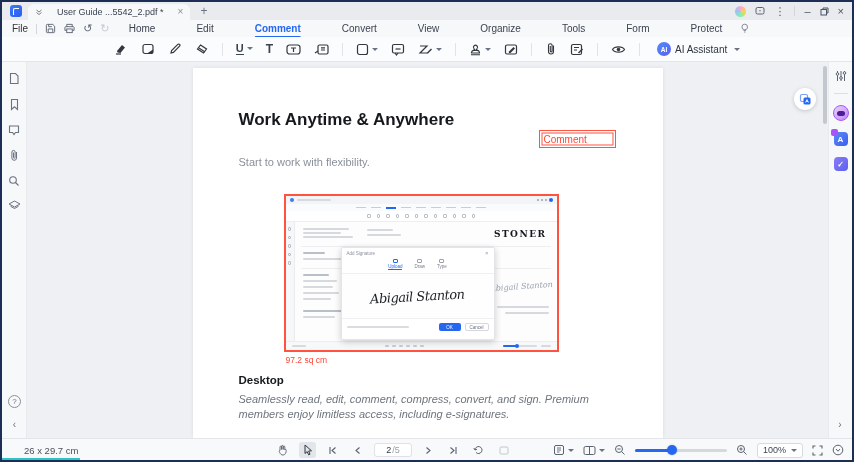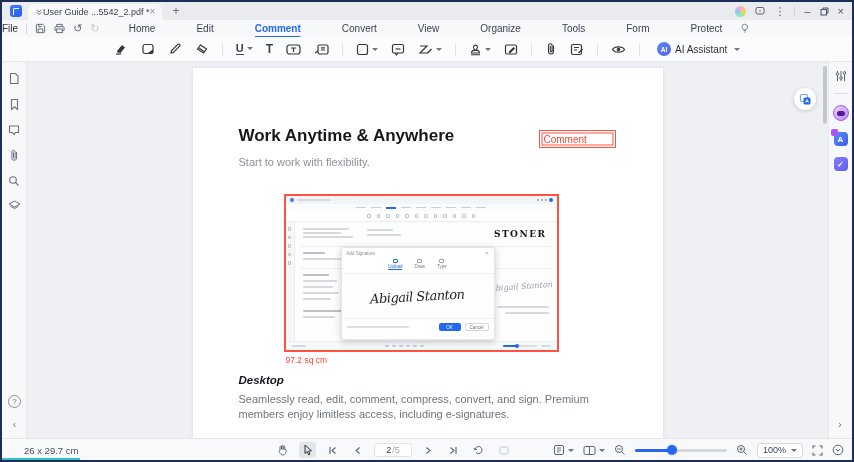--- a/index.html
+++ b/index.html
@@ -10,32 +10,32 @@
     border:2px solid #1c2e55; background:#f4f5f7; overflow:hidden;
   }
   .ico { display:inline-flex; align-items:center; justify-content:center; }
   .ico svg { display:block; }
   .caret { width:0; height:0; border-left:3px solid transparent; border-right:3px solid transparent; border-top:3.5px solid #6b7280; margin-left:3px; }
 
   
   .titlebar { position:absolute; left:0; top:0; width:850px; height:18px; background:#e9ebef; display:flex; align-items:center; }
   .app-logo { width:12px; height:12px; border-radius:3px; background:linear-gradient(135deg,#3b7bf6,#2a5df0); margin:0 6px 0 8px; position:relative; }
   .app-logo::after { content:""; position:absolute; left:3px; top:2.5px; width:5px; height:6.5px; border:1.5px solid #fff; border-right:none; border-bottom:none; border-radius:2px 0 0 0; }
-  .tab { height:16px; margin-top:2px; background:#f7f8fa; border-radius:6px 6px 0 0; display:flex; align-items:center; padding:0 7px; gap:0; }
+  .tab { height:16px; margin-top:2px; background:#f7f8fa; border-radius:6px 6px 0 0; display:flex; align-items:center; padding:0 7px; gap:14px; }
   .tab-title { font-size:9px; color:#3c4350; white-space:nowrap; }
   .tab-close { font-size:10px; color:#8a8f99; line-height:1; cursor:default; }
   .new-tab { font-size:12px; color:#6b7280; margin-left:10px; }
   .tb-right { margin-left:auto; display:flex; align-items:center; gap:9px; padding-right:8px; }
   .avatar { width:11px; height:11px; border-radius:50%; background:conic-gradient(#f9a8d4,#fcd34d,#86efac,#93c5fd,#f9a8d4); }
   .winbtn { font-size:11px; color:#4b5563; line-height:1; }
   .tb-sep { width:1px; height:10px; background:#d3d7dd; }
 
   
   .menurow { position:absolute; left:0; top:18px; width:850px; height:17px; background:#f7f8fa; display:flex; align-items:center; }
-  .file-cluster { display:flex; align-items:center; gap:8px; padding-left:0; }
+  .file-cluster { display:flex; align-items:center; gap:8px; padding-left:10px; }
   .file-label { font-size:10px; color:#333; }
   .menus { position:absolute; left:50%; transform:translateX(-50%); display:flex; align-items:center; gap:17px; }
   .menu-item { font-size:10px; color:#3c4350; position:relative; white-space:nowrap;margin-left:24px; }
   .menu-item.active { color:#2468f2; font-weight:bold; }
   .menu-item.active::after { content:""; position:absolute; left:0; right:0; bottom:-4px; height:2px; background:#2468f2; border-radius:1px; }
   .menu-right { margin-left:auto; display:flex; align-items:center; gap:10px; padding-right:10px; }
   .share-btn { font-size:9.5px; color:#333; border:1px solid #cdd2d9; border-radius:3px; background:#fcfdfe; padding:1px 11px; }
   .glyph { color:#5c6370; }
 
   
@@ -62,26 +62,26 @@
   .robot::after { content:""; position:absolute; left:3px; top:5px; width:8px; height:4.5px; background:#4c1d95; border-radius:2.5px; }
   .sq-app { width:14px; height:14px; border-radius:4px; color:#fff; font-size:8px; font-weight:bold; display:flex; align-items:center; justify-content:center; position:relative; }
   .translate-app { background:linear-gradient(135deg,#5a8bf7,#3b5ef0); }
   .translate-app::before { content:""; position:absolute; left:-3px; top:-3px; width:7px; height:7px; border-radius:2px; background:#a855f7; }
   .todo-app { background:linear-gradient(135deg,#8b7bf7,#5b5ff0); }
   .rr-expand { position:absolute; bottom:8px; right:0; width:24px; text-align:center; }
 
   .doc-area { position:absolute; left:25px; right:24px; top:0; bottom:0; background:#eef0f3; }
   .page { position:absolute; left:50%; transform:translateX(-50%); top:6px; bottom:0; width:470px; background:#ffffff; box-shadow:0 0 4px rgba(0,0,0,.08); }
   .chapter-num { position:absolute; left:44px; top:0px; font-size:46px; font-weight:bold; color:#2563eb; letter-spacing:1px; }
-  .doc-heading { position:absolute; left:46px; top:58px; font-size:17px; font-weight:bold; color:#15181d; }
+  .doc-heading { position:absolute; left:46px; top:42px; font-size:17px; font-weight:bold; color:#15181d; }
   .comment-anno { position:absolute; left:346px; top:62px; width:77px; height:18px; border:1px solid #ff5340; box-shadow:inset 0 0 0 1.5px #fff, inset 0 0 0 2.5px #ff5340; color:#ff4532; font-size:10px; display:flex; align-items:center; padding-left:4px; background:#fff; }
   .doc-sub { position:absolute; left:46px; top:88px; font-size:11px; color:#8a909a; }
   .measure-label { position:absolute; left:93px; top:287px; font-size:8.5px; color:#ff4532; }
-  .sec-title { position:absolute; left:46px; top:306px; font-size:11.5px; font-weight:bold; color:#15181d;font-style:italic; }
-  .sec-body { position:absolute; left:46px; top:324px; width:352px; font-size:11px; line-height:1.35; color:#6f757e; }
+  .sec-title { position:absolute; left:46px; top:306px; font-size:11.5px; font-weight:bold; color:#15181d; }
+  .sec-body { position:absolute; left:46px; top:324px; width:352px; font-size:11px; line-height:1.35; color:#6f757e;font-style:italic; }
 
   
   .float-btn { position:absolute; right:12px; top:26px; width:22px; height:22px; border-radius:50%; background:#fff; box-shadow:0 1px 4px rgba(0,0,0,.18); display:flex; align-items:center; justify-content:center; }
   .doc-scroll { position:absolute; right:1px; top:2px; width:5px; height:98%; }
   .doc-thumb { position:absolute; right:0; top:2px; width:4px; height:58px; border-radius:2px; background:#c3c7cе; background:#c3c7ce; }
 
   
   .shot { position:absolute; left:91px; top:126px; width:275px; height:158px; border:2px solid #ff5340; background:#fff; overflow:hidden; }
   .ms-title { height:8px; background:#f3f4f6; display:flex; align-items:center; padding:0 4px; gap:3px; }
   .ms-dot { width:4px; height:4px; border-radius:2px; background:#3b7bf6; }

